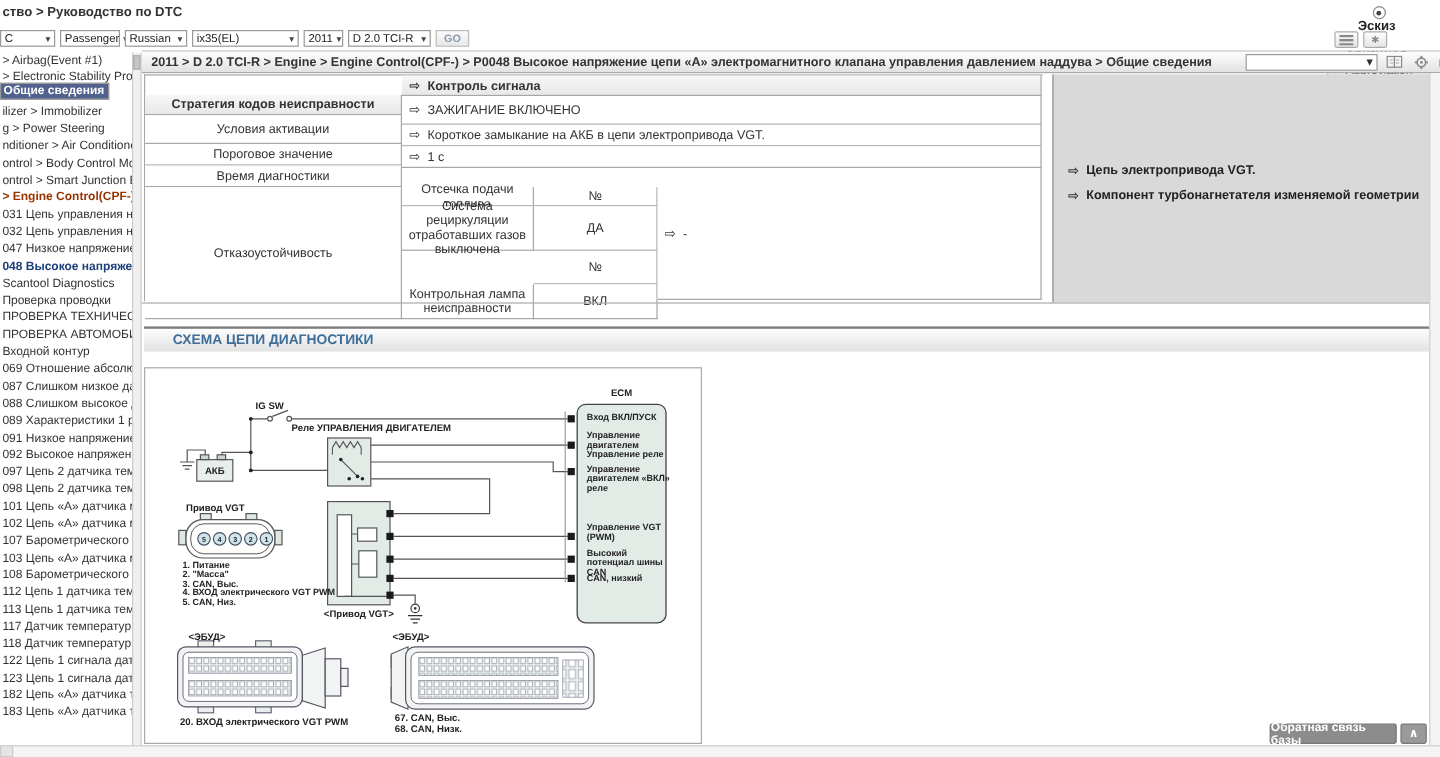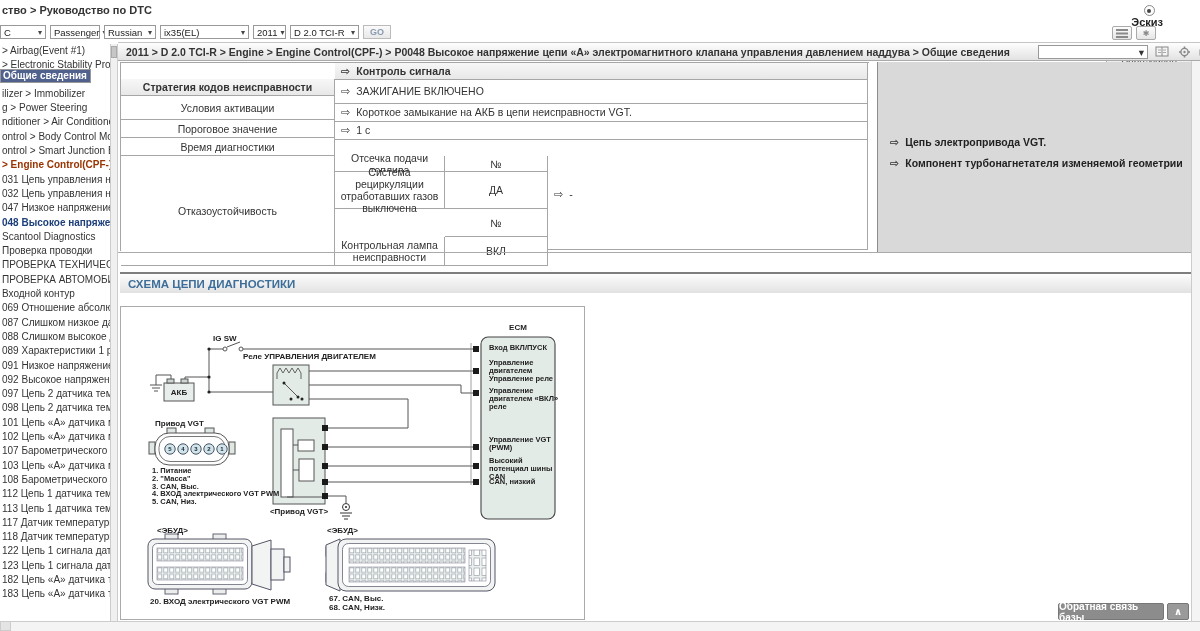--- a/index.html
+++ b/index.html
@@ -64,21 +64,21 @@
   .arrow { font-size:11px; color:#333; margin-right:6px; }
 
   
   .gpanel { left:877px; top:62px; width:314px; height:190px; background:#d9d9d9; border-left:1px solid #8c8c8c; }
   .gp-item { display:flex; align-items:flex-start; margin:0 0 8px 12px; font-weight:bold; color:#222; font-size:10.5px; }
   .hline { left:118px; top:252px; width:1073px; height:1px; background:#aaa; }
 
   
   .secbar { left:120px; top:272px; width:1071px; height:21px; border-top:2px solid #7e7e7e;
             background:linear-gradient(#fdfdfd,#e2e2e2); display:flex; align-items:center; }
-  .secbar span { margin-left:8px; font-size:11.5px; font-weight:bold; color:#3d6e99; }
+  .secbar span { margin-left:24px; font-size:11.5px; font-weight:bold; color:#3d6e99; }
 
   
   .diagram { left:120px; top:306px; width:465px; height:314px; border:1px solid #aaa; background:#fff; }
   .dg-label { position:absolute; font-size:8px; font-weight:bold; color:#222; white-space:nowrap; }
   .dg-center { text-align:center; white-space:normal; }
   .ecm-pin { position:absolute; left:368px; width:70px; font-size:7.5px; line-height:8px; font-weight:bold; color:#222; }
   .pinlist div { font-size:7.5px; line-height:7.8px; font-weight:bold; color:#222; white-space:nowrap; }
 
   
   .fb-btn { left:1058px; top:603px; width:106px; height:17px; background:#8c8c8c; border:1px solid #777;
@@ -359,21 +359,21 @@
     <span class="pad">Условия активации</span>
     </div>
   <div class="cell" style="left:335px;top:80px;width:533px;height:24px">
     <span class="pad"><span class="arrow">⇨</span><span>ЗАЖИГАНИЕ ВКЛЮЧЕНО</span></span>
     </div>
 
   <div class="cell center" style="left:121px;top:104px;width:214px;height:18px">
     <span class="pad">Пороговое значение</span>
     </div>
   <div class="cell" style="left:335px;top:104px;width:533px;height:18px">
-    <span class="pad"><span class="arrow">⇨</span><span>Короткое замыкание на АКБ в цепи неисправности VGT.</span></span>
+    <span class="pad"><span class="arrow">⇨</span><span>Короткое замыкание на АКБ в цепи электропривода VGT.</span></span>
     </div>
 
   <div class="cell center" style="left:121px;top:122px;width:214px;height:18px">
     <span class="pad">Время диагностики</span>
     </div>
   <div class="cell" style="left:335px;top:122px;width:533px;height:18px">
     <span class="pad"><span class="arrow">⇨</span><span>1 с</span></span>
     </div>
 
   <div class="cell center" style="left:121px;top:140px;width:214px;height:110px">

